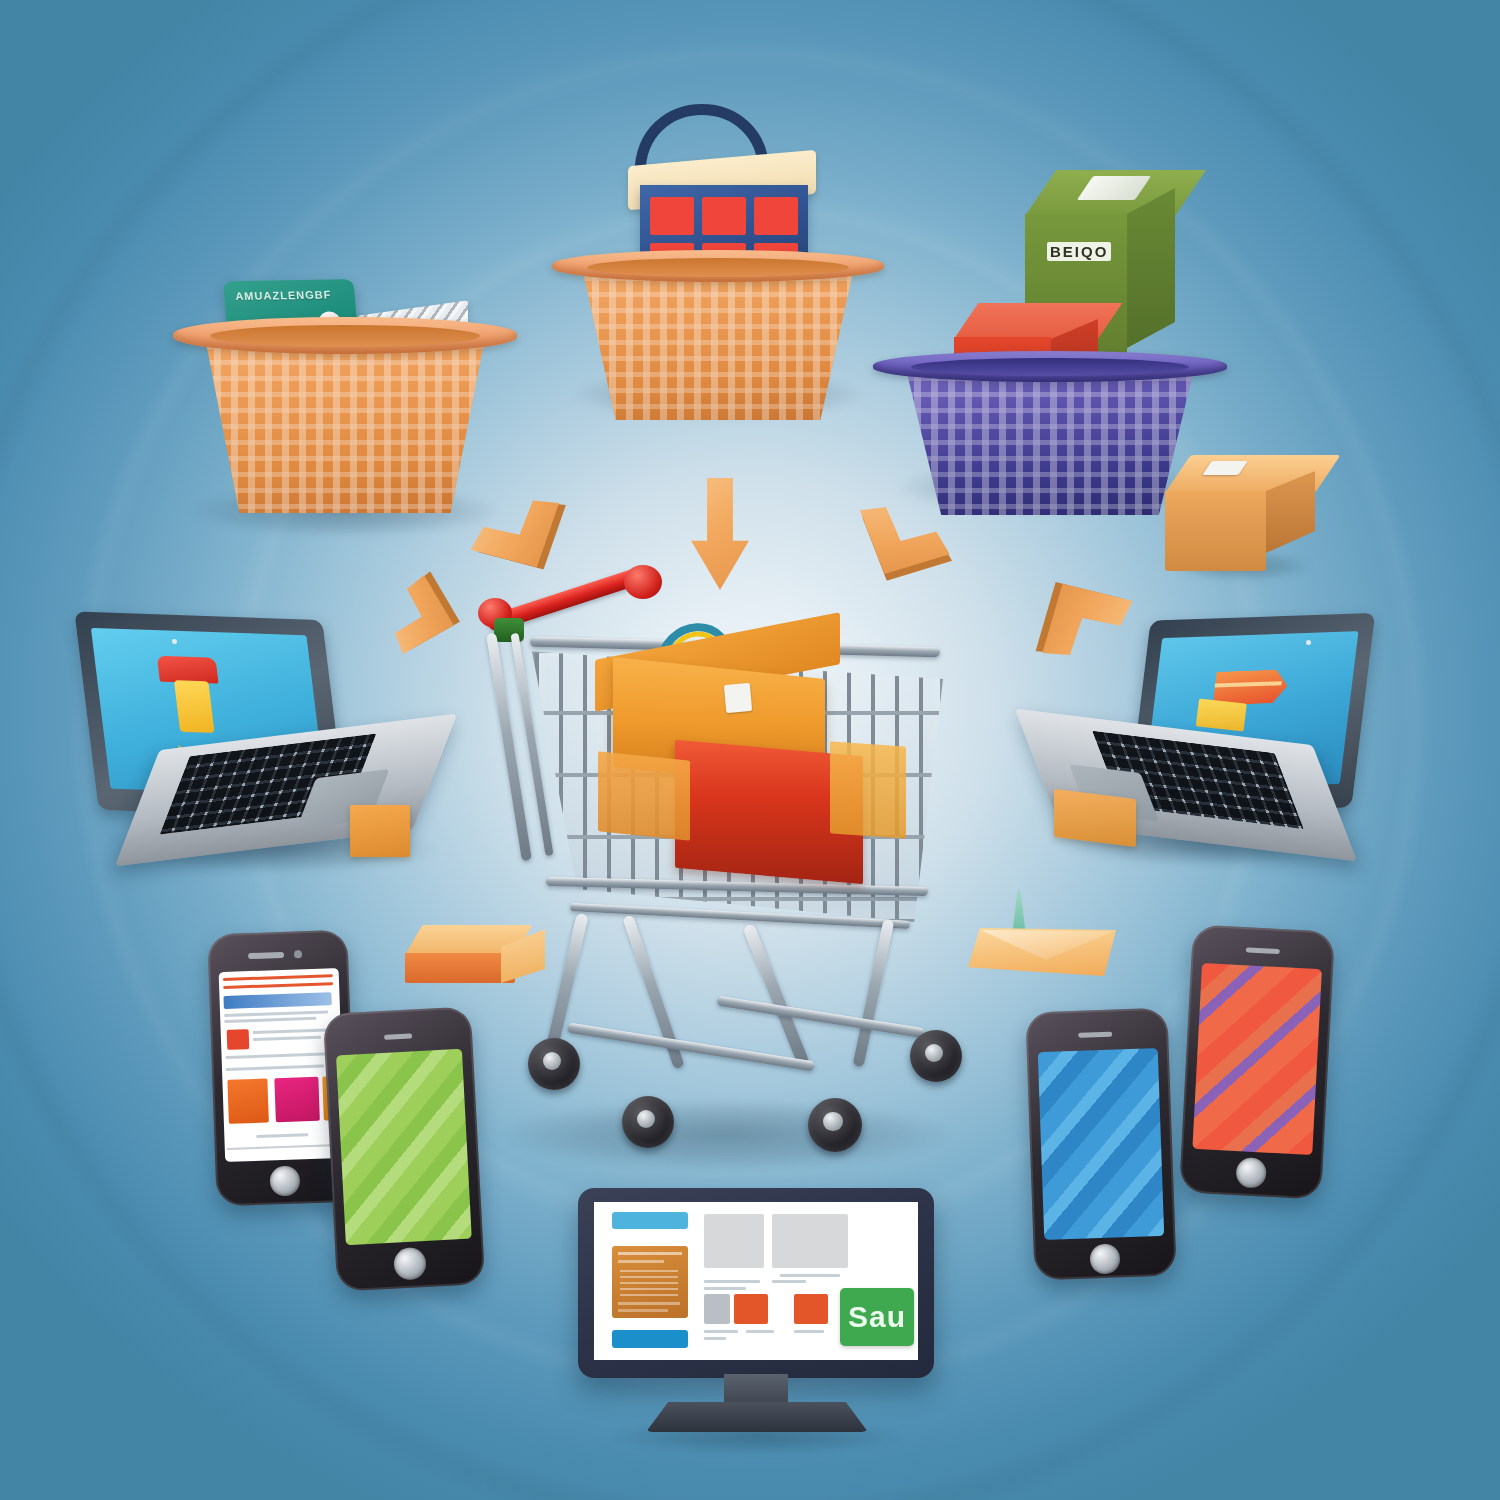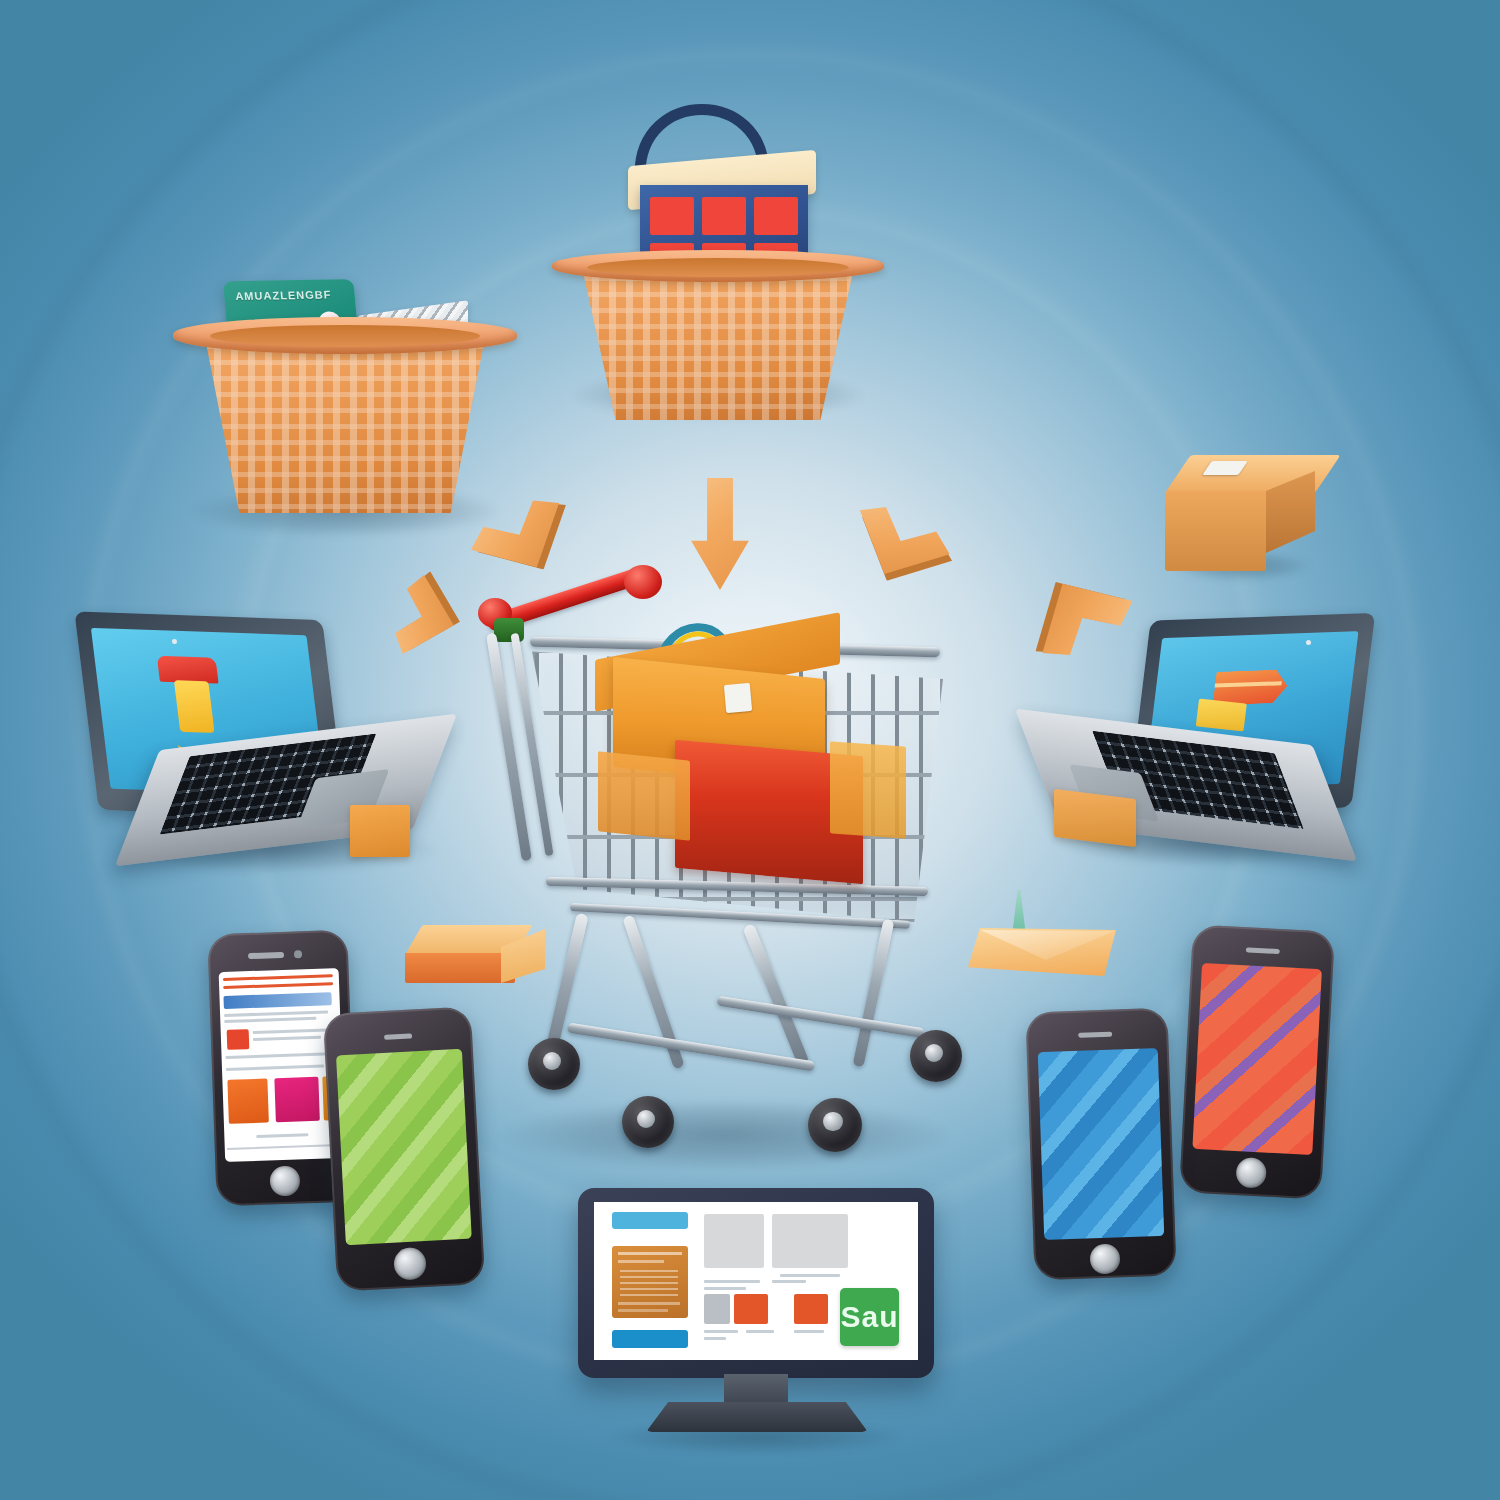--- a/index.html
+++ b/index.html
@@ -236,20 +236,49 @@
     </div>
 
     <div class="basket" style="left:0;top:190px;width:320px;height:160px;">
       <div class="body or-body"></div>
       <div class="mesh"></div>
       <div class="rim or-rim"></div>
       <div class="rim-inner or-rim-in"></div>
     </div>
   </div>
 
+  <div class="obj" style="left:880px;top:170px;width:340px;height:345px;">
+    <div class="shadow-soft" style="left:16px;top:292px;width:310px;height:52px;"></div>
+
+    <div class="box3d" style="left:145px;top:0px;width:150px;height:210px;">
+      <div class="top" style="left:0;top:0;width:150px;height:46px;background:linear-gradient(180deg,#8fae4e,#7b9a3f);
+                  transform:skewX(-34deg);transform-origin:bottom left;"></div>
+      <div class="front" style="left:0;top:44px;width:102px;height:160px;background:linear-gradient(180deg,#77983c,#5f7c2d);"></div>
+      <div class="side" style="left:102px;top:18px;width:48px;height:162px;background:linear-gradient(180deg,#6a8a35,#54702a);
+                  clip-path:polygon(0 26px,100% 0,100% 134px,0 160px);"></div>
+      <div style="position:absolute;left:60px;top:6px;width:58px;height:24px;
+                  background:linear-gradient(120deg,#fff,#dfe3dd);transform:skewX(-34deg);border-radius:2px;opacity:.93;"></div>
+      <div class="greenbox-txt" style="left:22px;top:72px;">BEIQO</div>
+    </div>
+
+    <div class="box3d" style="left:74px;top:133px;width:144px;height:110px;">
+      <div class="top" style="left:0;top:0;width:144px;height:36px;background:linear-gradient(180deg,#f1735a,#e55e42);
+                  transform:skewX(-34deg);transform-origin:bottom left;"></div>
+      <div class="front" style="left:0;top:34px;width:97px;height:74px;background:linear-gradient(180deg,#e2452a,#c53a22);"></div>
+      <div class="side" style="left:97px;top:16px;width:47px;height:76px;background:linear-gradient(180deg,#cf3e26,#ab3220);
+                  clip-path:polygon(0 20px,100% 0,100% 56px,0 76px);"></div>
+    </div>
+
+    <div class="basket" style="left:0;top:190px;width:340px;height:155px;">
+      <div class="body pu-body"></div>
+      <div class="mesh"></div>
+      <div class="rim pu-rim"></div>
+      <div class="rim-inner pu-rim-in"></div>
+    </div>
+  </div>
 
   <div class="box3d" style="left:1165px;top:455px;width:150px;height:120px;">
     <div class="shadow-soft" style="left:6px;top:96px;width:140px;height:30px;"></div>
     <div class="top" style="left:0;top:0;width:150px;height:38px;background:linear-gradient(180deg,#fbcf92,#eeab61);
                 transform:skewX(-34deg);transform-origin:bottom left;border-radius:3px;"></div>
     <div class="front" style="left:0;top:36px;width:101px;height:80px;background:linear-gradient(180deg,#eda85e,#d08a41);border-radius:0 0 3px 3px;"></div>
     <div class="side" style="left:101px;top:16px;width:49px;height:82px;background:linear-gradient(180deg,#dd9750,#bb7636);
                 clip-path:polygon(0 20px,100% 0,100% 60px,0 82px);"></div>
     <div class="tag-label" style="left:42px;top:6px;width:36px;height:14px;transform:skewX(-34deg);"></div>
   </div>
@@ -470,21 +499,21 @@
       <div class="tline" style="left:178px;top:78px;width:34px;height:3px;"></div>
 
       <div class="gbar" style="left:110px;top:92px;width:26px;height:30px;background:#b9bfc4;"></div>
       <div style="position:absolute;left:140px;top:92px;width:34px;height:30px;background:#e2562a;border-radius:2px;"></div>
       <div style="position:absolute;left:200px;top:92px;width:34px;height:30px;background:#e2562a;border-radius:2px;"></div>
       <div class="tline" style="left:110px;top:128px;width:34px;height:3px;"></div>
       <div class="tline" style="left:110px;top:135px;width:22px;height:3px;"></div>
       <div class="tline" style="left:152px;top:128px;width:28px;height:3px;"></div>
       <div class="tline" style="left:200px;top:128px;width:30px;height:3px;"></div>
 
-      <div class="badge-sale" style="left:246px;top:86px;width:59px;height:58px;">Sau</div>
+      <div class="badge-sale" style="left:246px;top:86px;width:74px;height:58px;">Sau</div>
     </div>
 
     <div style="position:absolute;left:146px;top:186px;width:64px;height:32px;
                 background:linear-gradient(180deg,#5a626d,#3d4450);"></div>
     <div style="position:absolute;left:68px;top:214px;width:222px;height:30px;border-radius:6px;
                 background:linear-gradient(180deg,#4b525d,#2d333d);
                 clip-path:polygon(10% 0,90% 0,100% 100%,0 100%);"></div>
   </div>
 
 </div>

